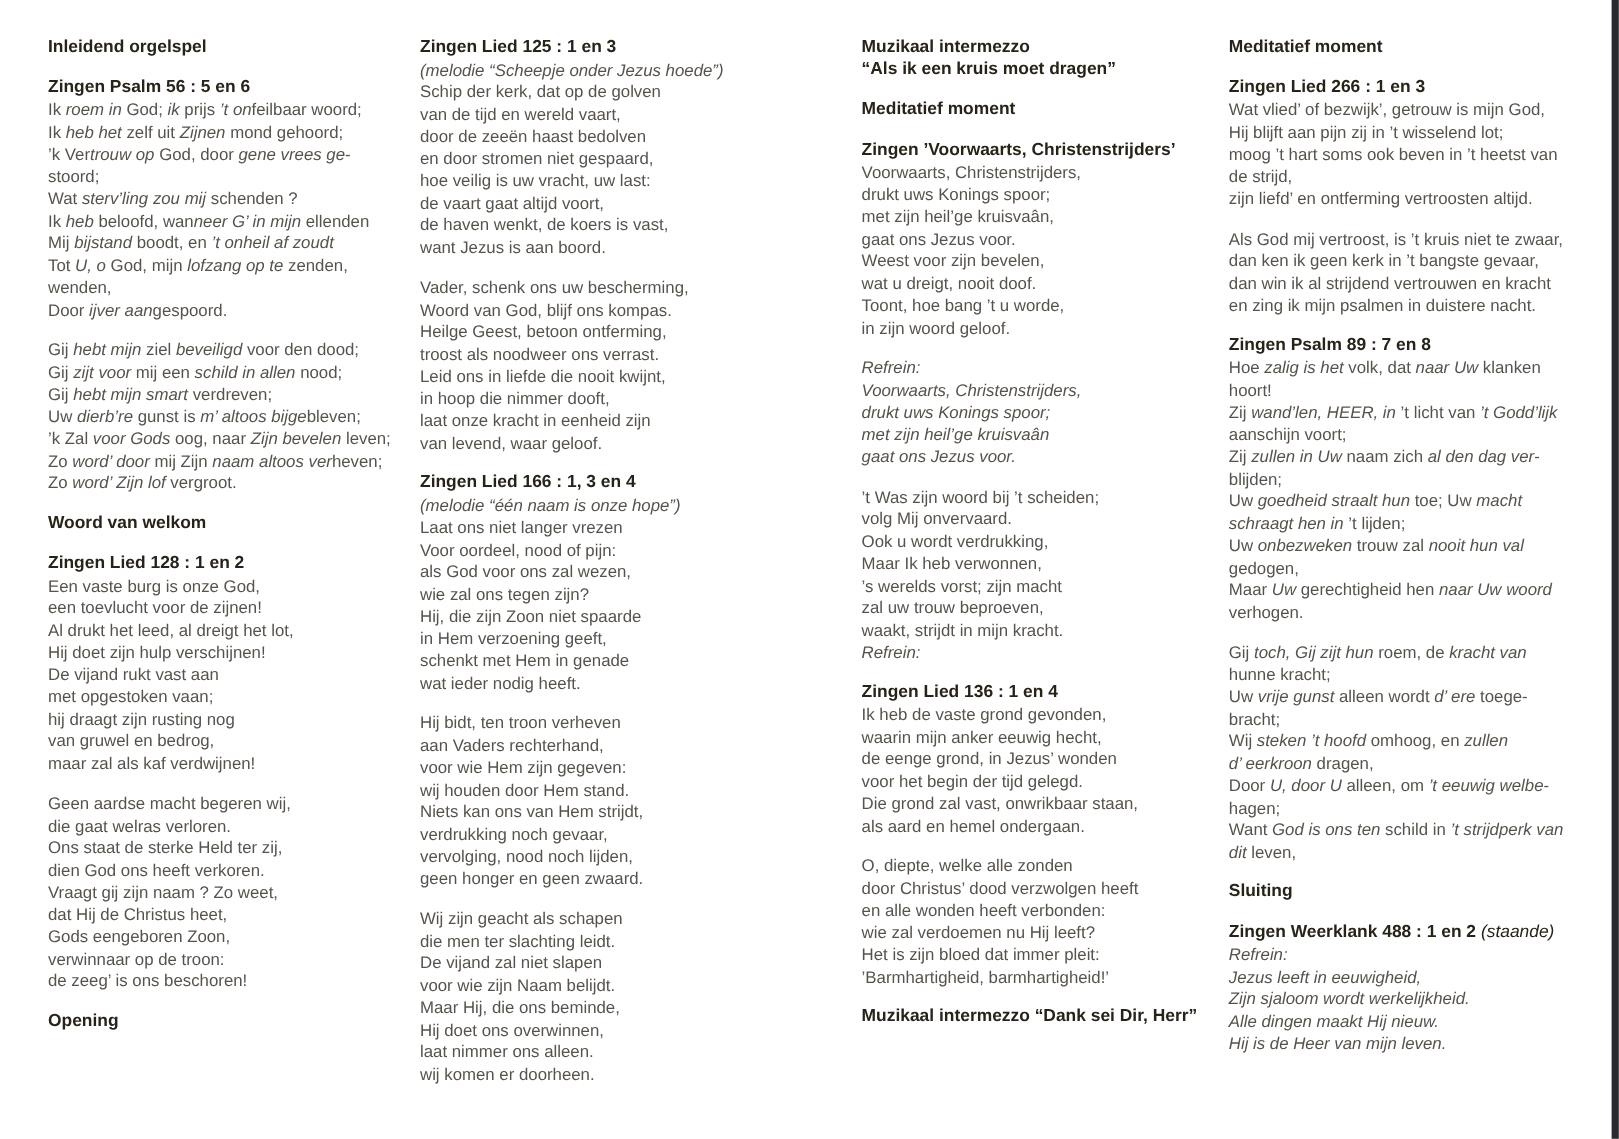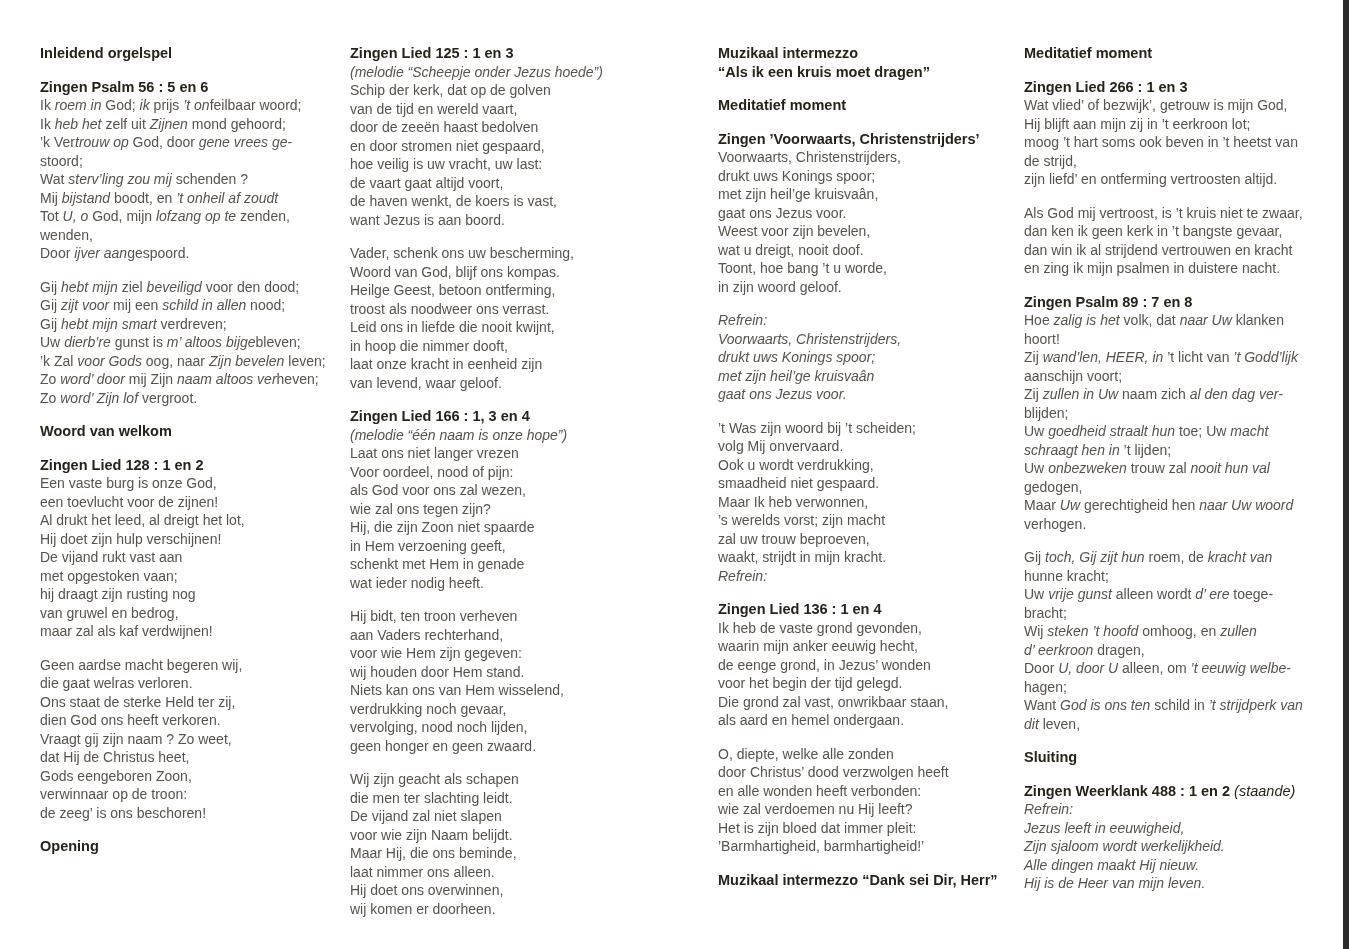--- a/index.html
+++ b/index.html
@@ -4,21 +4,21 @@
 <style>
   html,body{margin:0;padding:0;}
   body{
     width:1349px;height:949px;
     background:#ffffff;
     font-family:"Liberation Sans", sans-serif;
     color:#57524b;
     position:relative;
     overflow:hidden;
   }
-  .col{position:absolute;top:44px;font-size:14px;line-height:18.5px;}
+  .col{position:absolute;top:30px;font-size:14px;line-height:18.5px;}
   #col1{left:40px;width:302px;}
   #col2{left:350px;width:312px;}
   #col3{left:718px;width:302px;}
   #col4{left:1024px;width:316px;}
   .block{margin-bottom:15px;}
   .head{
     font-weight:bold;
     color:#272319;
     font-size:14.5px;
     white-space:nowrap;
@@ -39,20 +39,21 @@
     <div class="block">
       <div class="head">Inleidend orgelspel</div>
     </div>
     <div class="block">
       <div class="head">Zingen Psalm 56 : 5 en 6</div>
       <div class="line">Ik <em>roem in</em> God; <em>ik</em> prijs <em>’t on</em>feilbaar woord;</div>
       <div class="line">Ik <em>heb het</em> zelf uit <em>Zijnen</em> mond gehoord;</div>
       <div class="line">’k Ver<em>trouw op</em> God, door <em>gene vrees ge</em>-</div>
       <div class="line">stoord;</div>
       <div class="line">Wat <em>sterv’ling zou mij</em> schenden ?</div>
+      <div class="line">Ik <em>heb</em> beloofd, wan<em>neer G’ in mijn</em> ellenden</div>
       <div class="line">Mij <em>bijstand</em> boodt, en <em>’t onheil af zoudt</em></div>
       <div class="line">Tot <em>U, o</em> God, mijn <em>lofzang op te</em> zenden,</div>
       <div class="line">wenden,</div>
       <div class="line">Door <em>ijver aan</em>gespoord.</div>
     </div>
     <div class="block">
       <div class="line">Gij <em>hebt mijn</em> ziel <em>beveiligd</em> voor den dood;</div>
       <div class="line">Gij <em>zijt voor</em> mij een <em>schild in allen</em> nood;</div>
       <div class="line">Gij <em>hebt mijn smart</em> verdreven;</div>
       <div class="line">Uw <em>dierb’re</em> gunst is <em>m’ altoos bijge</em>bleven;</div>
@@ -123,33 +124,33 @@
       <div class="line">Hij, die zijn Zoon niet spaarde</div>
       <div class="line">in Hem verzoening geeft,</div>
       <div class="line">schenkt met Hem in genade</div>
       <div class="line">wat ieder nodig heeft.</div>
     </div>
     <div class="block">
       <div class="line">Hij bidt, ten troon verheven</div>
       <div class="line">aan Vaders rechterhand,</div>
       <div class="line">voor wie Hem zijn gegeven:</div>
       <div class="line">wij houden door Hem stand.</div>
-      <div class="line">Niets kan ons van Hem wisselend,</div>
+      <div class="line">Niets kan ons van Hem strijdt,</div>
       <div class="line">verdrukking noch gevaar,</div>
       <div class="line">vervolging, nood noch lijden,</div>
       <div class="line">geen honger en geen zwaard.</div>
     </div>
     <div class="block">
       <div class="line">Wij zijn geacht als schapen</div>
       <div class="line">die men ter slachting leidt.</div>
       <div class="line">De vijand zal niet slapen</div>
       <div class="line">voor wie zijn Naam belijdt.</div>
       <div class="line">Maar Hij, die ons beminde,</div>
+      <div class="line">Hij doet ons overwinnen,</div>
       <div class="line">laat nimmer ons alleen.</div>
-      <div class="line">Hij doet ons overwinnen,</div>
       <div class="line">wij komen er doorheen.</div>
     </div>
   </div>
 <div class="col" id="col3">
     <div class="block">
       <div class="head">Muzikaal intermezzo</div>
       <div class="head">“Als ik een kruis moet dragen”</div>
     </div>
     <div class="block">
       <div class="head">Meditatief moment</div>
@@ -169,21 +170,20 @@
       <div class="line"><em>Refrein:</em></div>
       <div class="line"><em>Voorwaarts, Christenstrijders,</em></div>
       <div class="line"><em>drukt uws Konings spoor;</em></div>
       <div class="line"><em>met zijn heil’ge kruisvaân</em></div>
       <div class="line"><em>gaat ons Jezus voor.</em></div>
     </div>
     <div class="block">
       <div class="line">’t Was zijn woord bij ’t scheiden;</div>
       <div class="line">volg Mij onvervaard.</div>
       <div class="line">Ook u wordt verdrukking,</div>
-      <div class="line">smaadheid niet gespaard.</div>
       <div class="line">Maar Ik heb verwonnen,</div>
       <div class="line">’s werelds vorst; zijn macht</div>
       <div class="line">zal uw trouw beproeven,</div>
       <div class="line">waakt, strijdt in mijn kracht.</div>
       <div class="line"><em>Refrein:</em></div>
     </div>
     <div class="block">
       <div class="head">Zingen Lied 136 : 1 en 4</div>
       <div class="line">Ik heb de vaste grond gevonden,</div>
       <div class="line">waarin mijn anker eeuwig hecht,</div>
@@ -204,21 +204,21 @@
       <div class="head">Muzikaal intermezzo “Dank sei Dir, Herr”</div>
     </div>
   </div>
 <div class="col" id="col4">
     <div class="block">
       <div class="head">Meditatief moment</div>
     </div>
     <div class="block">
       <div class="head">Zingen Lied 266 : 1 en 3</div>
       <div class="line">Wat vlied’ of bezwijk’, getrouw is mijn God,</div>
-      <div class="line">Hij blijft aan mijn zij in ’t eerkroon lot;</div>
+      <div class="line">Hij blijft aan pijn zij in ’t wisselend lot;</div>
       <div class="line">moog ’t hart soms ook beven in ’t heetst van</div>
       <div class="line">de strijd,</div>
       <div class="line">zijn liefd’ en ontferming vertroosten altijd.</div>
     </div>
     <div class="block">
       <div class="line">Als God mij vertroost, is ’t kruis niet te zwaar,</div>
       <div class="line">dan ken ik geen kerk in ’t bangste gevaar,</div>
       <div class="line">dan win ik al strijdend vertrouwen en kracht</div>
       <div class="line">en zing ik mijn psalmen in duistere nacht.</div>
     </div>

